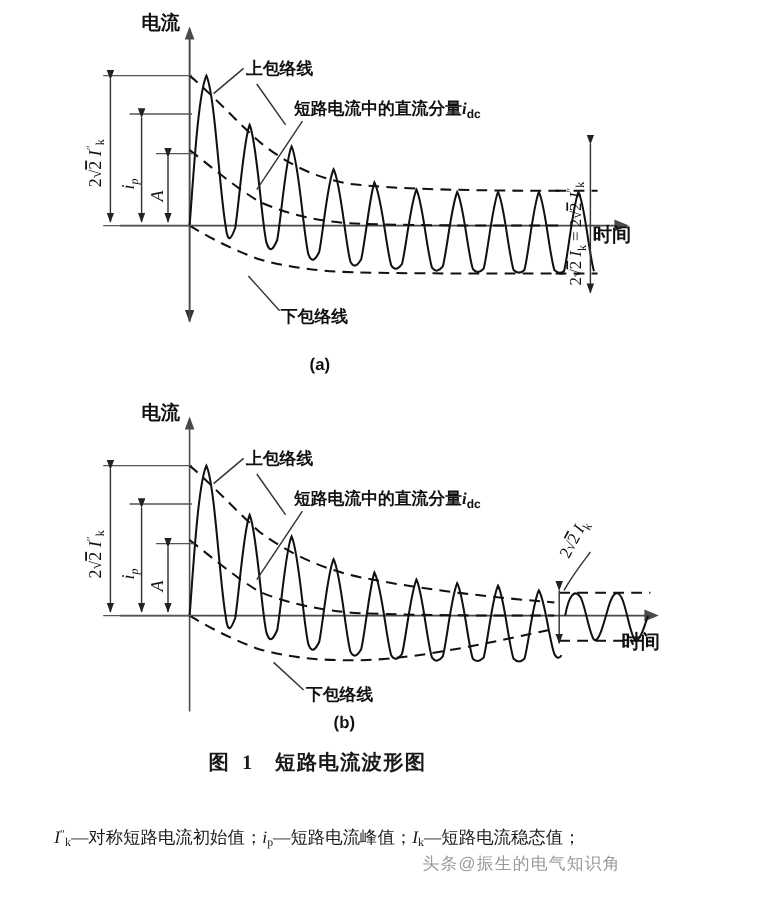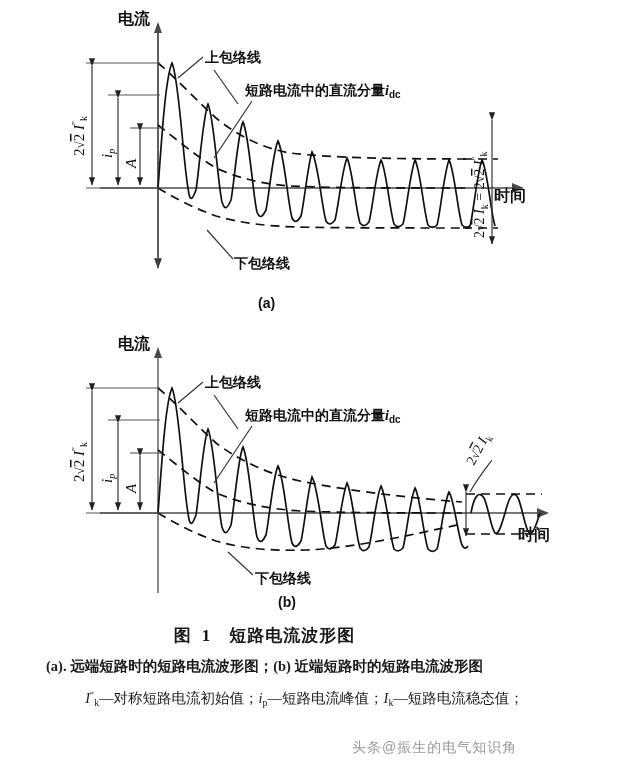--- a/index.html
+++ b/index.html
@@ -40,24 +40,24 @@
     margin: 0 18px 0 10px;
   }
   .cap-line {
     font-size: 14.5px;
     line-height: 25px;
     font-weight: bold;
   }
   .cap-a { top: 654px; }
   .cap-b { top: 683px; font-weight: normal; }
   .cap-c { top: 709px; font-weight: normal; }
-  .cap-b, .cap-c { font-size: 14.5px; margin-left: 40px; }
+  .cap-b, .cap-c { font-size: 14.5px; }
   .wm {
     position: absolute;
-    top: 739px;
+    top: 711px;
     left: 352px;
     font-size: 14px;
     color: #9a9a9a;
     font-family: "Liberation Sans", sans-serif;
     letter-spacing: 1px;
     white-space: nowrap;
   }
   .ital { font-style: italic; }
   .sub  { font-size: 0.68em; vertical-align: -0.25em; }
   .sup  { font-size: 0.68em; vertical-align: 0.45em; }
@@ -249,21 +249,20 @@
       <path class="lead" d="M253,575 L228,552"></path>
 
       <text class="lbl" x="278" y="607" font-size="14">(b)</text>
     </g>
   </svg>
 
   <div class="cap-wrap fig-title">
     <span>图</span><span class="num">1</span><span>短路电流波形图</span>
   </div>
 
-  <div class="cap-wrap cap-line cap-a">(a). 远端短路时的短路电流波形图；(b) 近端短路时的短路电流波形图</div>
 
   <div class="cap-wrap cap-line cap-b">
     <span class="ital">I</span><span class="sup">″</span><span class="sub">k</span>—对称短路电流初始值；<span class="ital">i</span><span class="sub">p</span>—短路电流峰值；<span class="ital">I</span><span class="sub">k</span>—短路电流稳态值；
   </div>
 
 
   <div class="wm">头条@振生的电气知识角</div>
 
 </div>
 

